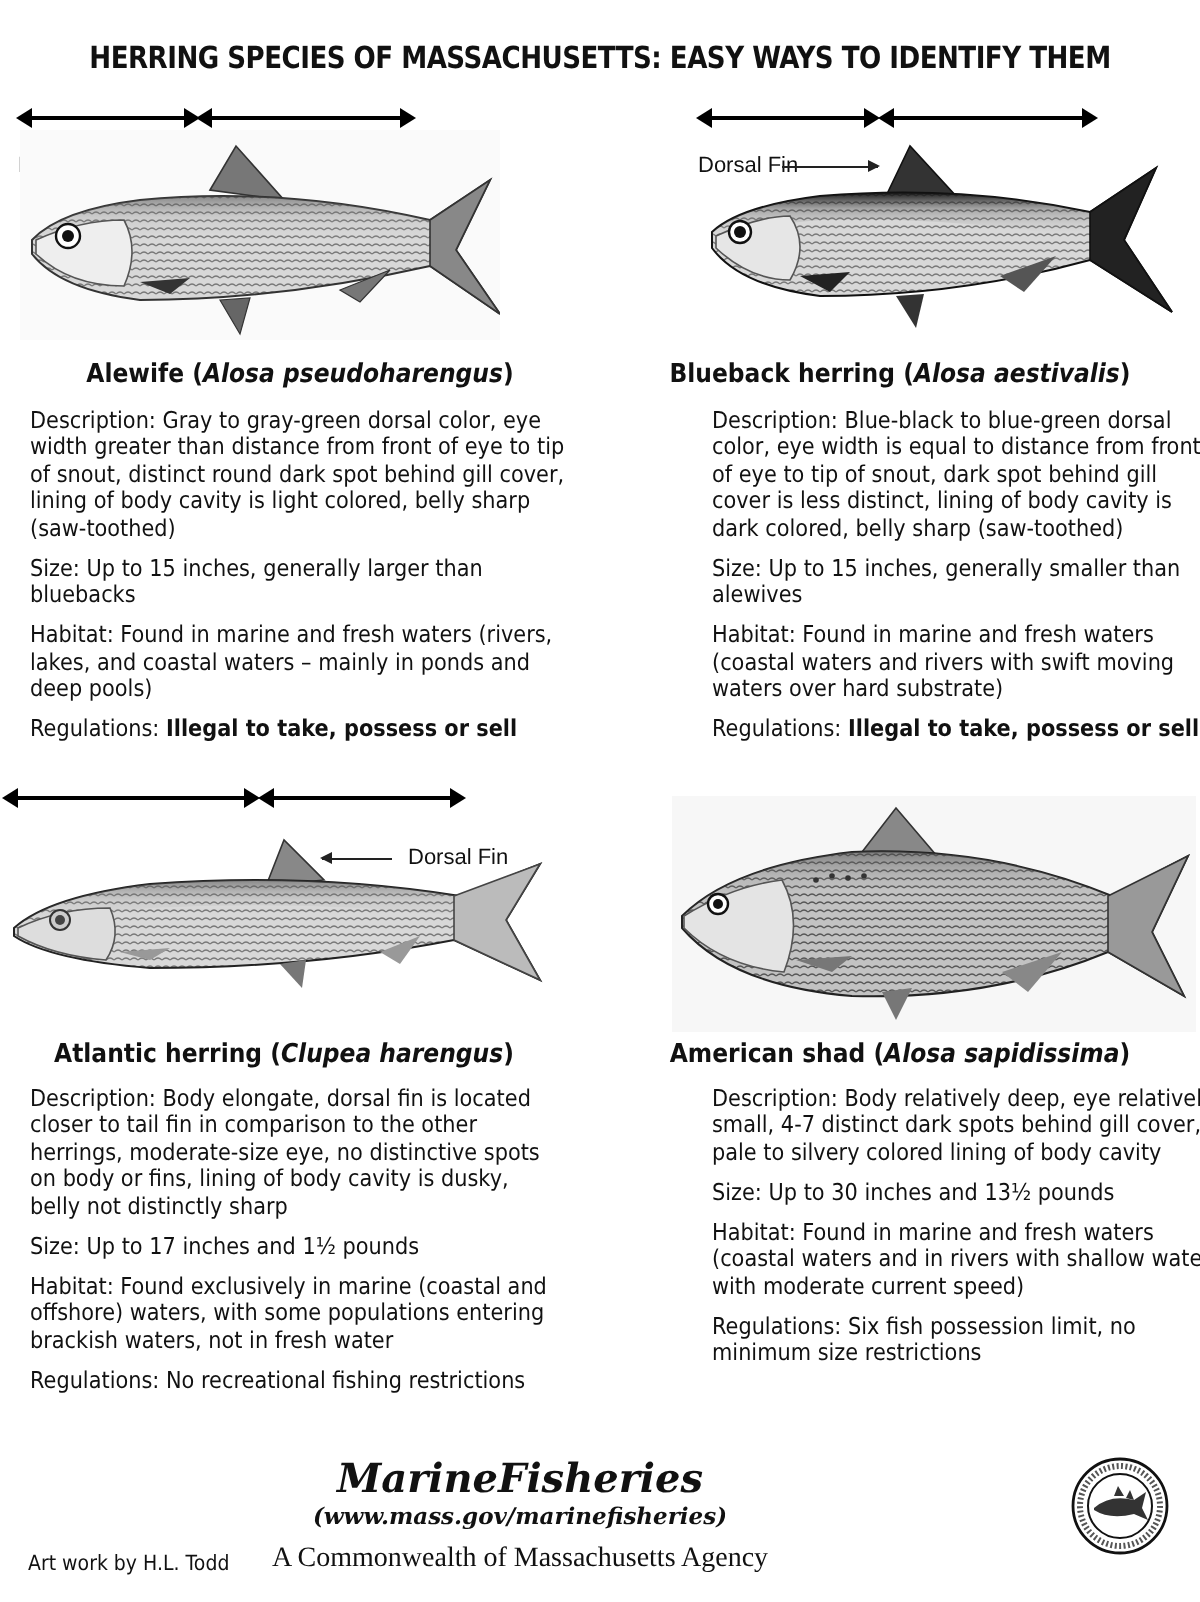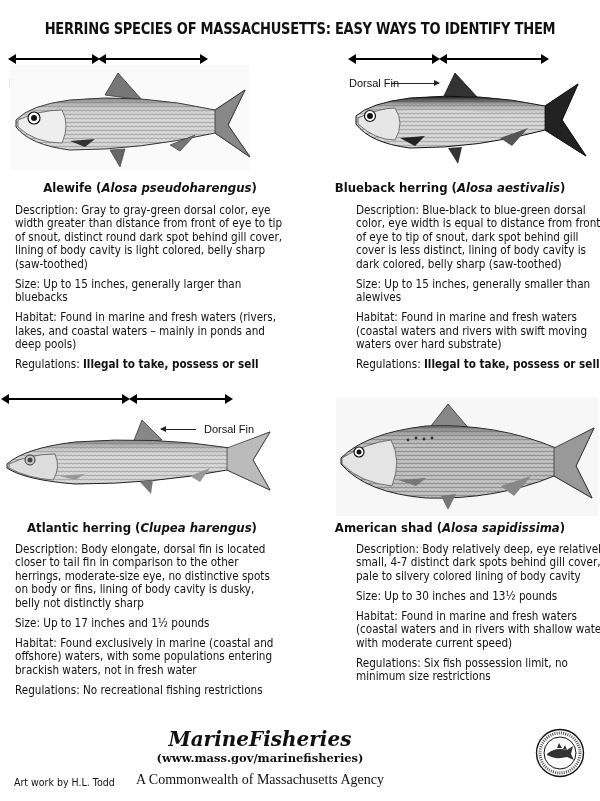--- a/index.html
+++ b/index.html
@@ -14,21 +14,21 @@
   .pointer { position: absolute; height: 1px; background: #222; }
   .pointer.right::after { content: ""; position: absolute; right: -1px; top: -3px; border-top: 3.5px solid transparent; border-bottom: 3.5px solid transparent; border-left: 6px solid #222; }
   .pointer.left::before { content: ""; position: absolute; left: -1px; top: -3px; border-top: 3.5px solid transparent; border-bottom: 3.5px solid transparent; border-right: 6px solid #222; }
   .species-name { position: absolute; font-weight: bold; font-size: 13px; text-align: center; white-space: nowrap; transform: scaleX(0.9); }
   .species-name i { font-style: italic; }
   .info { position: absolute; font-size: 11.6px; line-height: 13.4px; transform: scaleX(0.9); transform-origin: left top; }
   .info p { margin: 0 0 6.7px 0; }
   .info b { font-weight: bold; }
   .footer-brand { position: absolute; left: 0; width: 520px; text-align: center; font-family: "DejaVu Serif", serif; }
   .brand-name { top: 727px; font-size: 20px; font-weight: bold; font-style: italic; }
-  .brand-url { top: 751px; font-size: 11.5px; font-weight: bold; }
+  .brand-url { top: 751px; font-size: 11.5px; font-weight: bold; font-style: italic; }
   .agency { top: 772px; font-size: 14px; font-family: "Liberation Serif", serif; }
   .credit { position: absolute; left: 14px; top: 776px; font-size: 10.5px; transform: scaleX(0.9); transform-origin: left top; }
   .seal { position: absolute; left: 535px; top: 728px; width: 50px; height: 50px; }
 </style>
 </head>
 <body>
 
 <svg width="0" height="0" style="position:absolute">
   <defs>
     <pattern id="scales" width="4" height="4" patternUnits="userSpaceOnUse">

